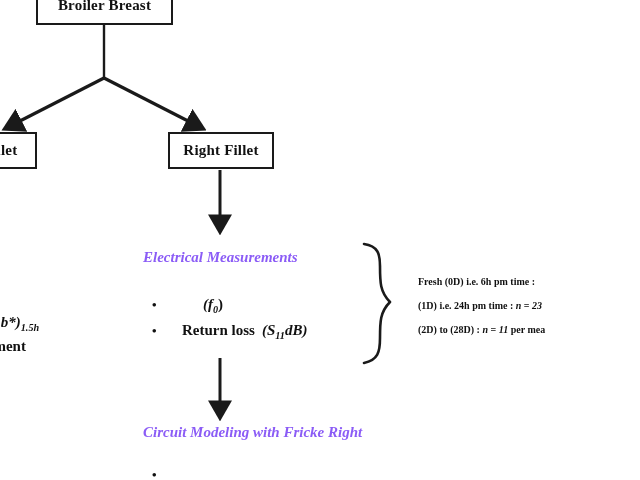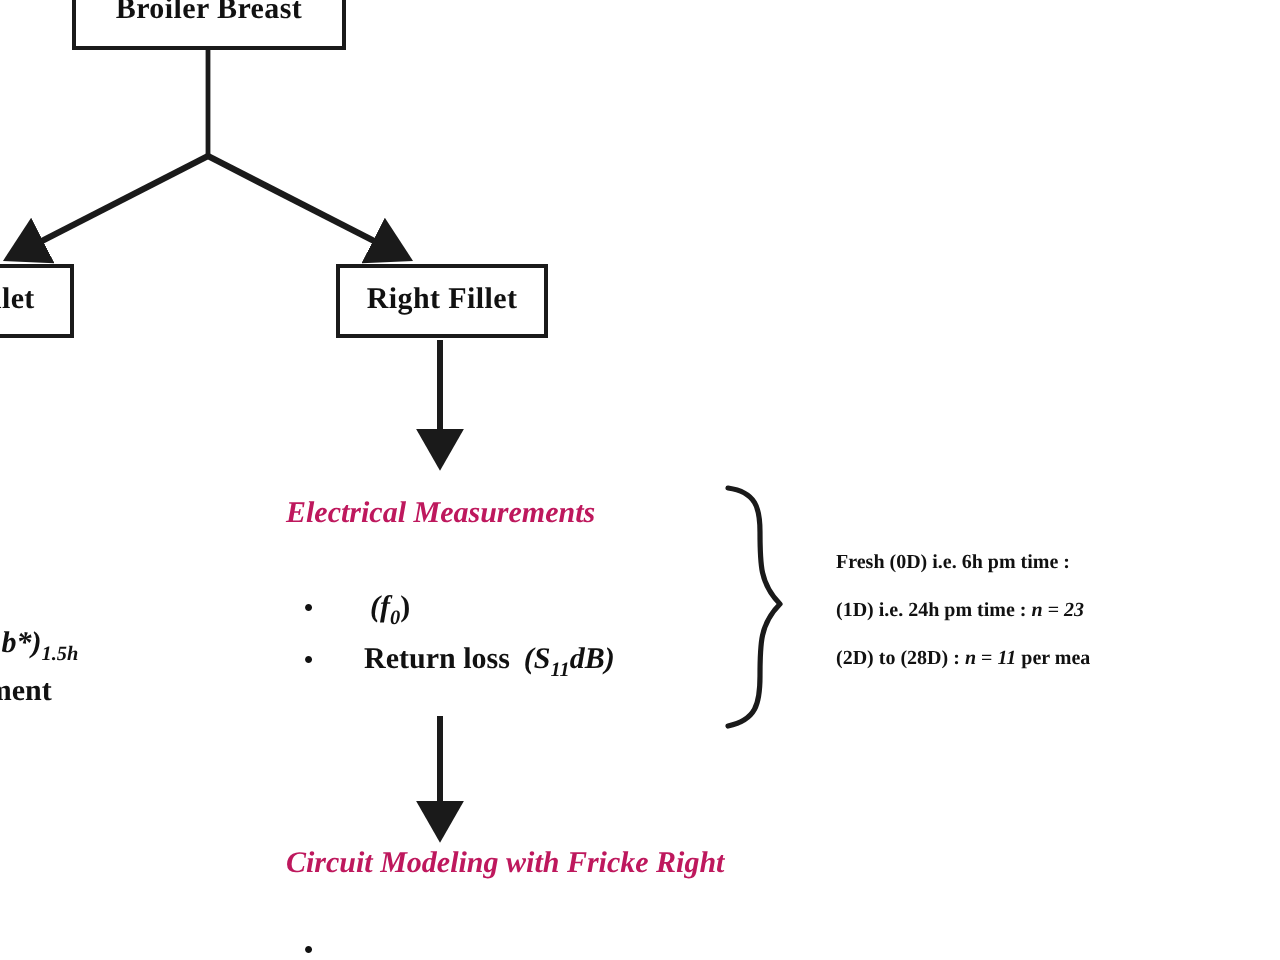--- a/index.html
+++ b/index.html
@@ -50,21 +50,21 @@
   }
 
   
   .head-italic {
     position: absolute;
     font-family: "Liberation Serif", "DejaVu Serif", serif;
     font-style: italic;
     font-weight: bold;
     font-size: 15px;
     white-space: nowrap;
-    color: #be185d;
+    color: #8b5cf6;
   }
   .bullet-row {
     position: absolute;
     display: flex;
     align-items: baseline;
     white-space: nowrap;
     font-family: "Liberation Serif", "DejaVu Serif", serif;
     font-weight: bold;
     font-size: 15px;
     color: #111111;
@@ -152,21 +152,21 @@
   <div class="plain-row ital" id="lab-row">
     <span>a* b*)</span><sub>1.5h</sub>
   </div>
 
   <div class="plain-row" id="per-meas-row">easurement</div>
 
   <div class="head-italic" id="elec-heading">Electrical Measurements</div>
 
   <div class="bullet-row" id="bullet-f0">
     <span class="bullet-dot">•</span>
-    <span style="margin-left:3px;">
+    <span style="margin-left:21px;">
       <span class="ital">(f</span><sub>0</sub><span>)</span>
     </span>
   </div>
 
   <div class="bullet-row" id="bullet-s11">
     <span class="bullet-dot">•</span>
     <span>Return loss</span>
     <span style="margin-left:7px;text-align:right;">
       <span class="ital">(S</span><sub>11</sub><span class="ital">dB)</span>
     </span>

